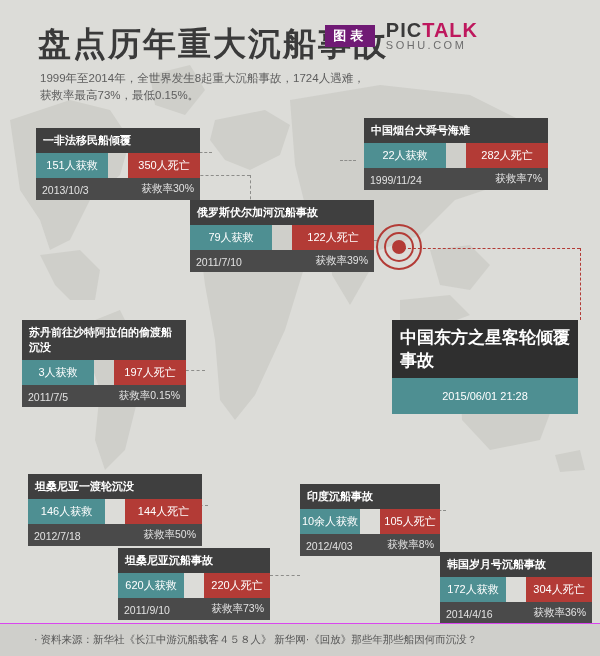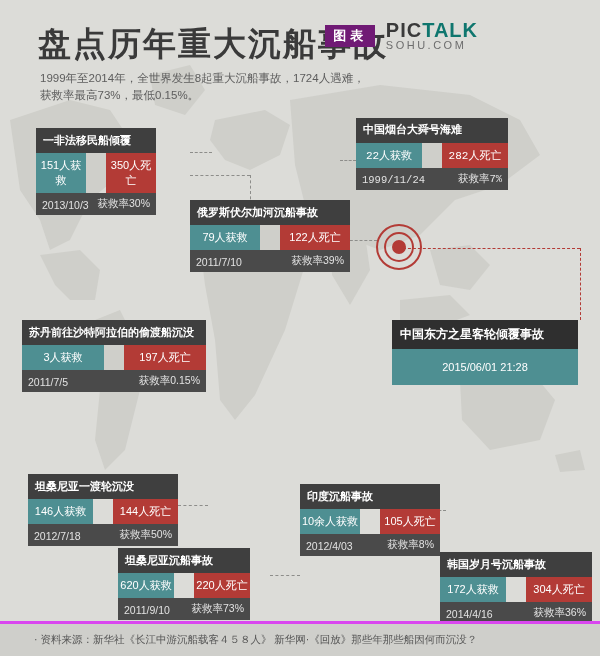--- a/index.html
+++ b/index.html
@@ -31,24 +31,24 @@
   }
   .logo-cn{
     display:inline-block;background:#701a75;color:#fff;
     font-size:13px;font-weight:bold;padding:2px 8px;letter-spacing:4px;
     vertical-align:middle;
   }
   .logo-pic{
     display:inline-block;vertical-align:middle;margin-left:6px;text-align:left;
   }
   .logo-pic .l1{font-size:20px;font-weight:bold;color:#3a3a3a;letter-spacing:1px;line-height:20px;}
-  .logo-pic .l1 .talk{color:#0f766e;}
+  .logo-pic .l1 .talk{color:#be185d;}
   .logo-pic .l2{font-size:11px;color:#6d6d6d;letter-spacing:2.5px;line-height:11px;}
   
-  .card{position:absolute;width:120px;}
+  .card{position:absolute;width:164px;}
   .card .cap{
     background:#3f3f3f;color:#fff;font-size:11px;font-weight:bold;
     padding:5px 7px;line-height:15px;
   }
   .card .stats{display:flex;gap:20px;}
   .card .stats div{
     flex:1;color:#fff;font-size:11px;text-align:center;padding:5px 0;
   }
   .card .saved{background:#4e8f92;}
   .card .dead{background:#b33b36;}
@@ -56,21 +56,21 @@
     background:#4a4a4a;color:#e2e2e2;font-size:10.5px;
     display:flex;padding:4px 6px;align-items:flex-end;
   }
   .card .foot span:first-child{flex:1;}
   
   .feature{
     position:absolute;left:392px;top:320px;width:186px;
     background:#4a4a4a;color:#fff;
   }
   .feature .fcap{
-    background:#2f2f2f;font-size:12px;font-weight:bold;padding:6px 8px;
+    background:#2f2f2f;font-size:17px;font-weight:bold;padding:6px 8px;
   }
   .feature .ftime{
     background:#4e8f92;font-size:11px;padding:12px 8px;text-align:center;
   }
   .feature .fbody{padding:8px 10px 10px 10px;font-size:10.5px;line-height:16px;}
   .feature .frow{position:relative;padding-left:12px;}
   .feature .frow .dot{
     position:absolute;left:0;top:5px;width:5px;height:5px;background:#fff;border-radius:50%;
   }
   .feature .frow .val{padding-left:0px;color:#e9e9e9;}
@@ -83,21 +83,21 @@
   .t1{left:0;top:0;width:42px;height:42px;}
   .t2{left:8px;top:8px;width:26px;height:26px;}
   .t3{left:16px;top:16px;width:10px;height:10px;background:#b33b36;border:none;}
   
   .conn{position:absolute;border-top:1px dashed #8d8d8a;}
   .connv{position:absolute;border-left:1px dashed #8d8d8a;}
   .reddash{border-color:#b33b36;}
   
   .footer{
     position:absolute;left:0;bottom:0;width:600px;height:32px;
-    background:#cfcfcb;border-top:3px solid #d946ef;
+    background:#cfcfcb;border-top:1px solid #d946ef;
   }
   .footer .txt{
     position:absolute;left:34px;top:9px;font-size:10.5px;color:#555;
   }
 </style>
 </head>
 <body>
 
 <div class="map">
 <svg width="600" height="656" viewBox="0 0 600 656">
@@ -166,69 +166,69 @@
   <div class="stats">
     <div class="saved">151人获救</div>
     <div class="dead">350人死亡</div>
   </div>
   <div class="foot">
     <span>2013/10/3</span>
     <span>获救率30%</span>
   </div>
 </div>
 
-<div class="card" style="left:356px;top:118px;width:152px;font-family:Liberation Mono, monospace;">
+<div class="card" style="left:364px;top:118px;width:184px;">
   <div class="cap">中国烟台大舜号海难</div>
   <div class="stats">
     <div class="saved">22人获救</div>
     <div class="dead">282人死亡</div>
   </div>
   <div class="foot">
     <span>1999/11/24</span>
     <span>获救率7%</span>
   </div>
 </div>
 
-<div class="card" style="left:190px;top:200px;width:160px;">
+<div class="card" style="left:190px;top:200px;width:184px;">
   <div class="cap">俄罗斯伏尔加河沉船事故</div>
   <div class="stats">
     <div class="saved">79人获救</div>
     <div class="dead">122人死亡</div>
   </div>
   <div class="foot">
     <span>2011/7/10</span>
     <span>获救率39%</span>
   </div>
 </div>
 
-<div class="card" style="left:22px;top:320px;width:184px;">
+<div class="card" style="left:22px;top:320px;width:164px;">
   <div class="cap">苏丹前往沙特阿拉伯的偷渡船沉没</div>
   <div class="stats">
     <div class="saved">3人获救</div>
     <div class="dead">197人死亡</div>
   </div>
   <div class="foot">
     <span>2011/7/5</span>
     <span>获救率0.15%</span>
   </div>
 </div>
 
-<div class="card" style="left:28px;top:474px;width:150px;">
+<div class="card" style="left:28px;top:474px;width:174px;">
   <div class="cap">坦桑尼亚一渡轮沉没</div>
   <div class="stats">
     <div class="saved">146人获救</div>
     <div class="dead">144人死亡</div>
   </div>
   <div class="foot">
     <span>2012/7/18</span>
     <span>获救率50%</span>
   </div>
 </div>
 
-<div class="card" style="left:118px;top:548px;width:132px;">
+<div class="card" style="left:118px;top:548px;width:152px;">
   <div class="cap">坦桑尼亚沉船事故</div>
   <div class="stats">
     <div class="saved">620人获救</div>
     <div class="dead">220人死亡</div>
   </div>
   <div class="foot">
     <span>2011/9/10</span>
     <span>获救率73%</span>
   </div>
 </div>

